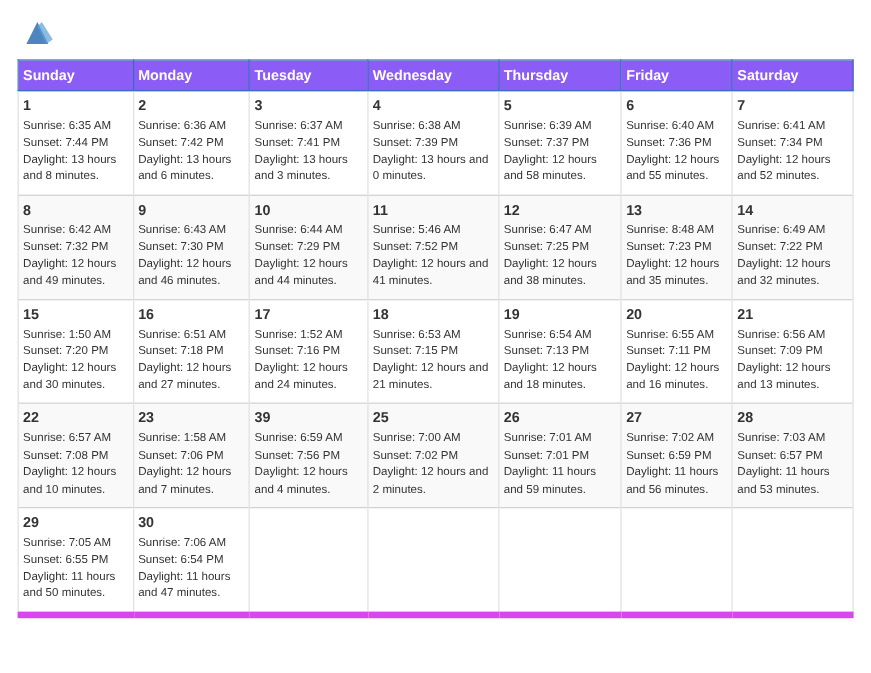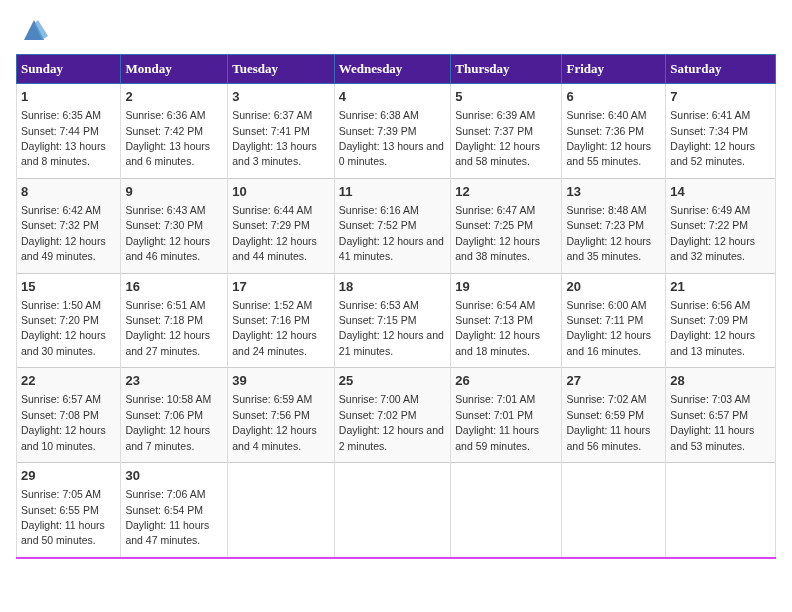--- a/index.html
+++ b/index.html
@@ -52,23 +52,22 @@
     .location {
       font-size: 16px;
       color: #555;
     }
     table {
       width: 100%;
       border-collapse: collapse;
       font-size: 11px;
     }
     thead tr {
-      background: #4c1d95;
+      background: #8b5cf6;
       color: #fff;
-      font-family: Liberation Serif, serif;
     }
     thead th {
       padding: 6px 4px;
       text-align: left;
       font-size: 13px;
       font-weight: bold;
       border: 1px solid #2f6eb5;
     }
     tbody tr {
       border-bottom: 1px solid #ccc;
@@ -77,21 +76,21 @@
       padding: 4px 4px 8px 4px;
       vertical-align: top;
       border-right: 1px solid #ddd;
       border-left: 1px solid #ddd;
       min-height: 80px;
       height: 90px;
       color: #333;
       line-height: 1.4;
     }
     tbody tr:last-child td {
-      border-bottom: 2px solid #d946ef;
+      border-bottom: 6px solid #d946ef;
     }
     .day-num {
       font-size: 13px;
       font-weight: bold;
       display: block;
       margin-bottom: 2px;
     }
     .day-info {
       font-size: 10.5px;
       color: #333;
@@ -142,37 +141,37 @@
         <td><span class="day-num">3</span><span class="day-info">Sunrise: 6:37 AM</span><br><span class="day-info">Sunset: 7:41 PM</span><br><span class="day-info">Daylight: 13 hours and 3 minutes.</span></td>
         <td><span class="day-num">4</span><span class="day-info">Sunrise: 6:38 AM</span><br><span class="day-info">Sunset: 7:39 PM</span><br><span class="day-info">Daylight: 13 hours and 0 minutes.</span></td>
         <td><span class="day-num">5</span><span class="day-info">Sunrise: 6:39 AM</span><br><span class="day-info">Sunset: 7:37 PM</span><br><span class="day-info">Daylight: 12 hours and 58 minutes.</span></td>
         <td><span class="day-num">6</span><span class="day-info">Sunrise: 6:40 AM</span><br><span class="day-info">Sunset: 7:36 PM</span><br><span class="day-info">Daylight: 12 hours and 55 minutes.</span></td>
         <td><span class="day-num">7</span><span class="day-info">Sunrise: 6:41 AM</span><br><span class="day-info">Sunset: 7:34 PM</span><br><span class="day-info">Daylight: 12 hours and 52 minutes.</span></td>
       </tr>
       <tr>
         <td><span class="day-num">8</span><span class="day-info">Sunrise: 6:42 AM</span><br><span class="day-info">Sunset: 7:32 PM</span><br><span class="day-info">Daylight: 12 hours and 49 minutes.</span></td>
         <td><span class="day-num">9</span><span class="day-info">Sunrise: 6:43 AM</span><br><span class="day-info">Sunset: 7:30 PM</span><br><span class="day-info">Daylight: 12 hours and 46 minutes.</span></td>
         <td><span class="day-num">10</span><span class="day-info">Sunrise: 6:44 AM</span><br><span class="day-info">Sunset: 7:29 PM</span><br><span class="day-info">Daylight: 12 hours and 44 minutes.</span></td>
-        <td><span class="day-num">11</span><span class="day-info">Sunrise: 6:16 AM</span><br><span class="day-info">Sunset: 7:52 PM</span><br><span class="day-info">Daylight: 12 hours and 41 minutes.</span></td>
+        <td><span class="day-num">11</span><span class="day-info">Sunrise: 5:46 AM</span><br><span class="day-info">Sunset: 7:52 PM</span><br><span class="day-info">Daylight: 12 hours and 41 minutes.</span></td>
         <td><span class="day-num">12</span><span class="day-info">Sunrise: 6:47 AM</span><br><span class="day-info">Sunset: 7:25 PM</span><br><span class="day-info">Daylight: 12 hours and 38 minutes.</span></td>
         <td><span class="day-num">13</span><span class="day-info">Sunrise: 8:48 AM</span><br><span class="day-info">Sunset: 7:23 PM</span><br><span class="day-info">Daylight: 12 hours and 35 minutes.</span></td>
         <td><span class="day-num">14</span><span class="day-info">Sunrise: 6:49 AM</span><br><span class="day-info">Sunset: 7:22 PM</span><br><span class="day-info">Daylight: 12 hours and 32 minutes.</span></td>
       </tr>
       <tr>
         <td><span class="day-num">15</span><span class="day-info">Sunrise: 1:50 AM</span><br><span class="day-info">Sunset: 7:20 PM</span><br><span class="day-info">Daylight: 12 hours and 30 minutes.</span></td>
         <td><span class="day-num">16</span><span class="day-info">Sunrise: 6:51 AM</span><br><span class="day-info">Sunset: 7:18 PM</span><br><span class="day-info">Daylight: 12 hours and 27 minutes.</span></td>
         <td><span class="day-num">17</span><span class="day-info">Sunrise: 1:52 AM</span><br><span class="day-info">Sunset: 7:16 PM</span><br><span class="day-info">Daylight: 12 hours and 24 minutes.</span></td>
         <td><span class="day-num">18</span><span class="day-info">Sunrise: 6:53 AM</span><br><span class="day-info">Sunset: 7:15 PM</span><br><span class="day-info">Daylight: 12 hours and 21 minutes.</span></td>
         <td><span class="day-num">19</span><span class="day-info">Sunrise: 6:54 AM</span><br><span class="day-info">Sunset: 7:13 PM</span><br><span class="day-info">Daylight: 12 hours and 18 minutes.</span></td>
-        <td><span class="day-num">20</span><span class="day-info">Sunrise: 6:00 AM</span><br><span class="day-info">Sunset: 7:11 PM</span><br><span class="day-info">Daylight: 12 hours and 16 minutes.</span></td>
+        <td><span class="day-num">20</span><span class="day-info">Sunrise: 6:55 AM</span><br><span class="day-info">Sunset: 7:11 PM</span><br><span class="day-info">Daylight: 12 hours and 16 minutes.</span></td>
         <td><span class="day-num">21</span><span class="day-info">Sunrise: 6:56 AM</span><br><span class="day-info">Sunset: 7:09 PM</span><br><span class="day-info">Daylight: 12 hours and 13 minutes.</span></td>
       </tr>
       <tr>
         <td><span class="day-num">22</span><span class="day-info">Sunrise: 6:57 AM</span><br><span class="day-info">Sunset: 7:08 PM</span><br><span class="day-info">Daylight: 12 hours and 10 minutes.</span></td>
-        <td><span class="day-num">23</span><span class="day-info">Sunrise: 10:58 AM</span><br><span class="day-info">Sunset: 7:06 PM</span><br><span class="day-info">Daylight: 12 hours and 7 minutes.</span></td>
+        <td><span class="day-num">23</span><span class="day-info">Sunrise: 1:58 AM</span><br><span class="day-info">Sunset: 7:06 PM</span><br><span class="day-info">Daylight: 12 hours and 7 minutes.</span></td>
         <td><span class="day-num">39</span><span class="day-info">Sunrise: 6:59 AM</span><br><span class="day-info">Sunset: 7:56 PM</span><br><span class="day-info">Daylight: 12 hours and 4 minutes.</span></td>
         <td><span class="day-num">25</span><span class="day-info">Sunrise: 7:00 AM</span><br><span class="day-info">Sunset: 7:02 PM</span><br><span class="day-info">Daylight: 12 hours and 2 minutes.</span></td>
         <td><span class="day-num">26</span><span class="day-info">Sunrise: 7:01 AM</span><br><span class="day-info">Sunset: 7:01 PM</span><br><span class="day-info">Daylight: 11 hours and 59 minutes.</span></td>
         <td><span class="day-num">27</span><span class="day-info">Sunrise: 7:02 AM</span><br><span class="day-info">Sunset: 6:59 PM</span><br><span class="day-info">Daylight: 11 hours and 56 minutes.</span></td>
         <td><span class="day-num">28</span><span class="day-info">Sunrise: 7:03 AM</span><br><span class="day-info">Sunset: 6:57 PM</span><br><span class="day-info">Daylight: 11 hours and 53 minutes.</span></td>
       </tr>
       <tr>
         <td><span class="day-num">29</span><span class="day-info">Sunrise: 7:05 AM</span><br><span class="day-info">Sunset: 6:55 PM</span><br><span class="day-info">Daylight: 11 hours and 50 minutes.</span></td>
         <td><span class="day-num">30</span><span class="day-info">Sunrise: 7:06 AM</span><br><span class="day-info">Sunset: 6:54 PM</span><br><span class="day-info">Daylight: 11 hours and 47 minutes.</span></td>
         <td></td>

